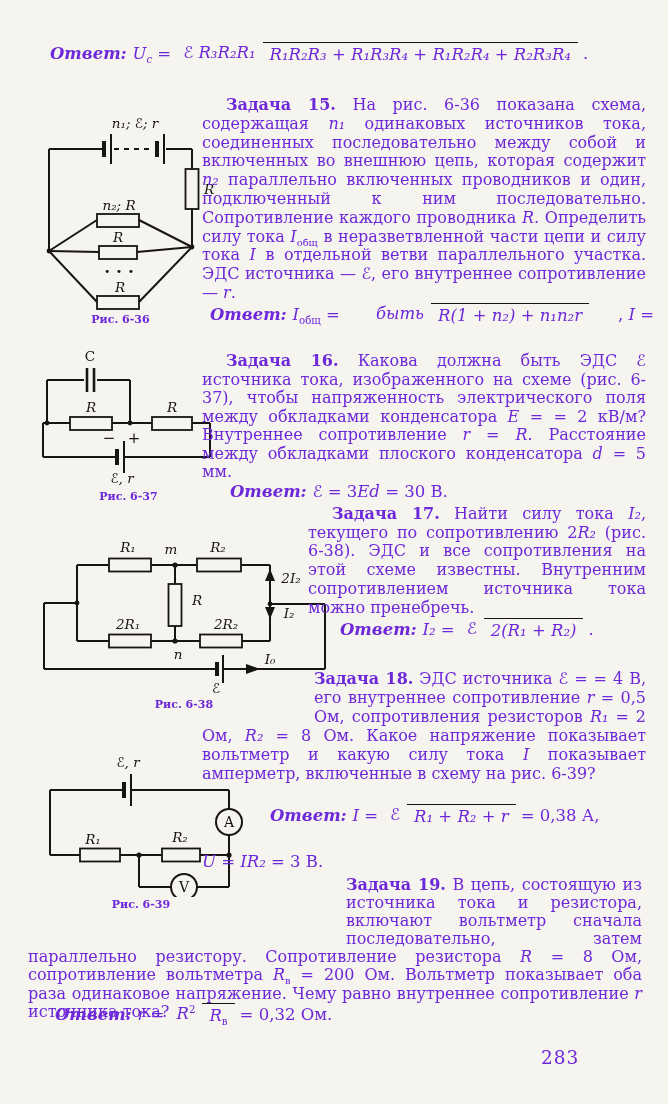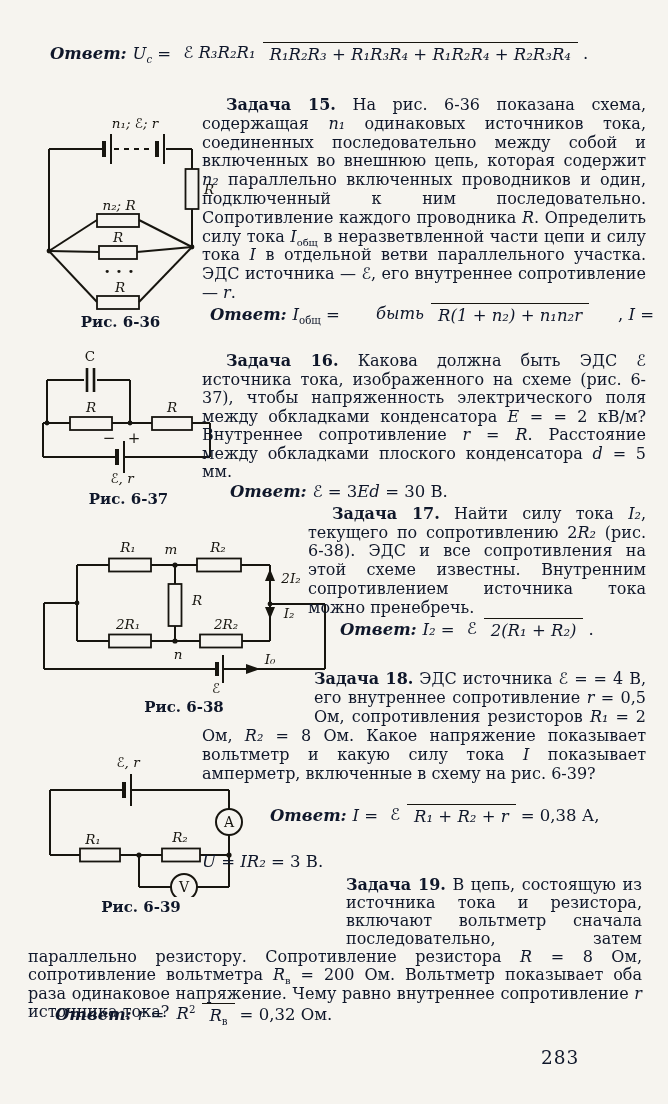--- a/index.html
+++ b/index.html
@@ -1,38 +1,38 @@
 <!DOCTYPE html>
 <html lang="ru"><head>
 <meta charset="utf-8">
 <style>
   html,body{margin:0;padding:0;background:#d8d6d0;}
   .page{
     position:relative;width:668px;height:1104px;margin:0 auto;
-    background:#f6f4ef;color:#0f172a;overflow:hidden;
+    background:#f6f4ef;color:#6d28d9;overflow:hidden;
     font-family:"DejaVu Serif","DejaVu Sans",serif;
   }
   .abs{position:absolute;}
   .para{font-size:16px;text-align:justify;}
   .para .b{font-weight:bold;}
   .b{font-weight:bold;}
   .i{font-style:italic;}
   sub{font-size:0.62em;line-height:0;}
   sup{font-size:0.62em;line-height:0;}
   .spacer{float:left;}
   
   .eq{display:flex;align-items:center;font-size:16.5px;white-space:nowrap;}
   .eq .lead,.eq .mid,.eq .tail{display:inline-block;}
   .frac{display:inline-flex;flex-direction:row;align-items:center;margin:0 5px;text-align:center;}
   .frac .num{padding:0 7px 2px;}
   .frac .den{border-top:1.7px solid #17150f;padding:2px 7px 0;}
   .inline-eq{font-size:16.5px;}
   
   figure{margin:12px;padding:0;}
-  .caption{font-weight:bold;font-size:15px;text-align:center;position:absolute;}
+  .caption{font-weight:bold;font-size:11px;text-align:center;position:absolute;}
   svg line,svg path,svg polyline{stroke:#17150f;fill:none;}
   svg rect{stroke:#17150f;fill:#f6f4ef;}
   svg circle.meter{stroke:#17150f;fill:#f6f4ef;}
   svg circle.node{fill:#17150f;stroke:none;}
   svg polygon{fill:#17150f;stroke:none;}
   svg text{font-family:"DejaVu Serif","DejaVu Sans",serif;font-size:13.5px;font-style:italic;fill:#17150f;}
   svg text.upright{font-style:normal;}
   .pageno{font-size:18.5px;letter-spacing:1px;}
 </style>
 </head>

